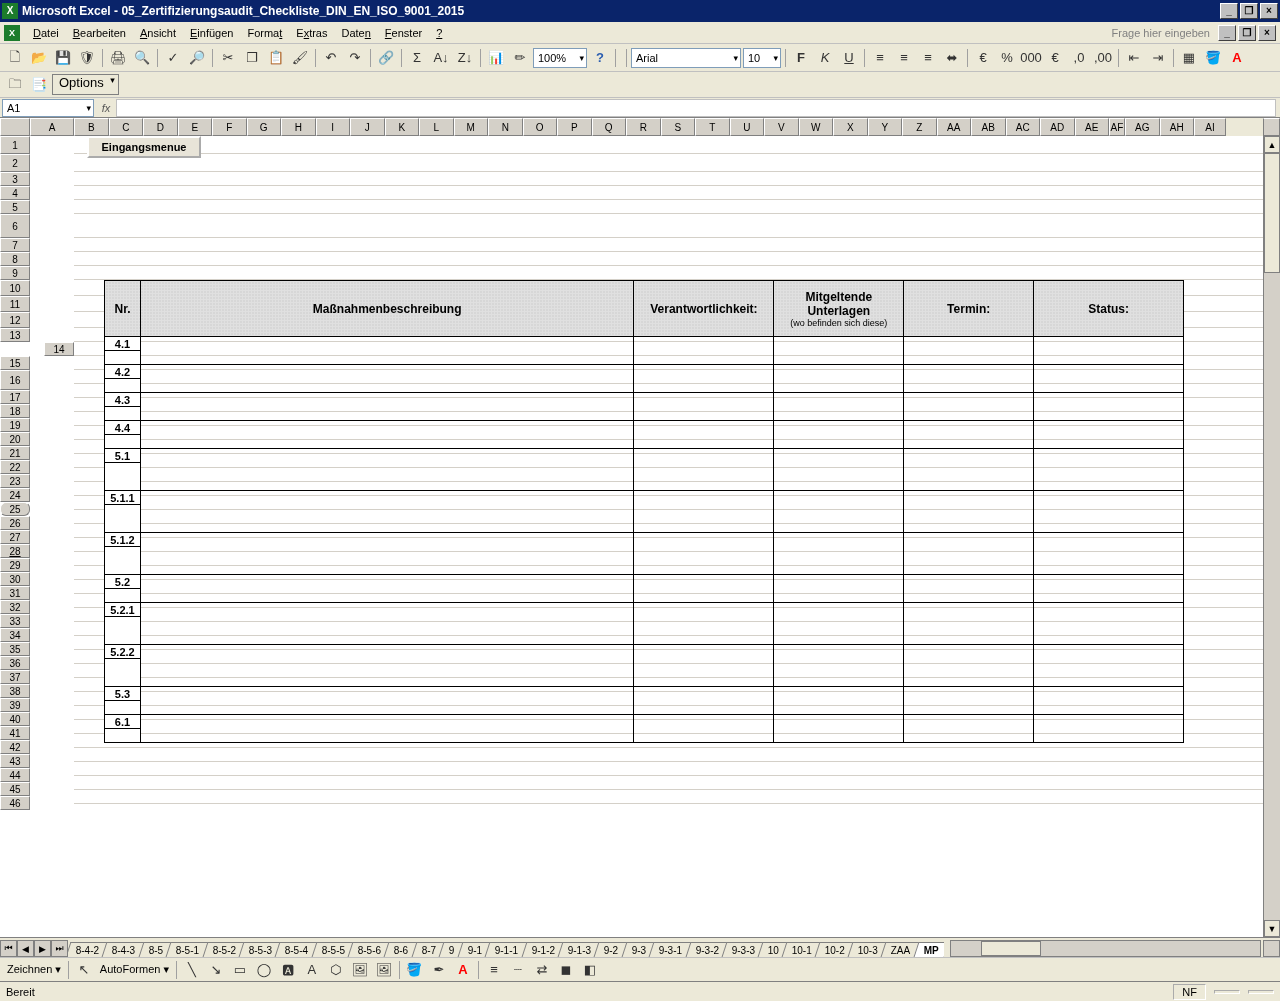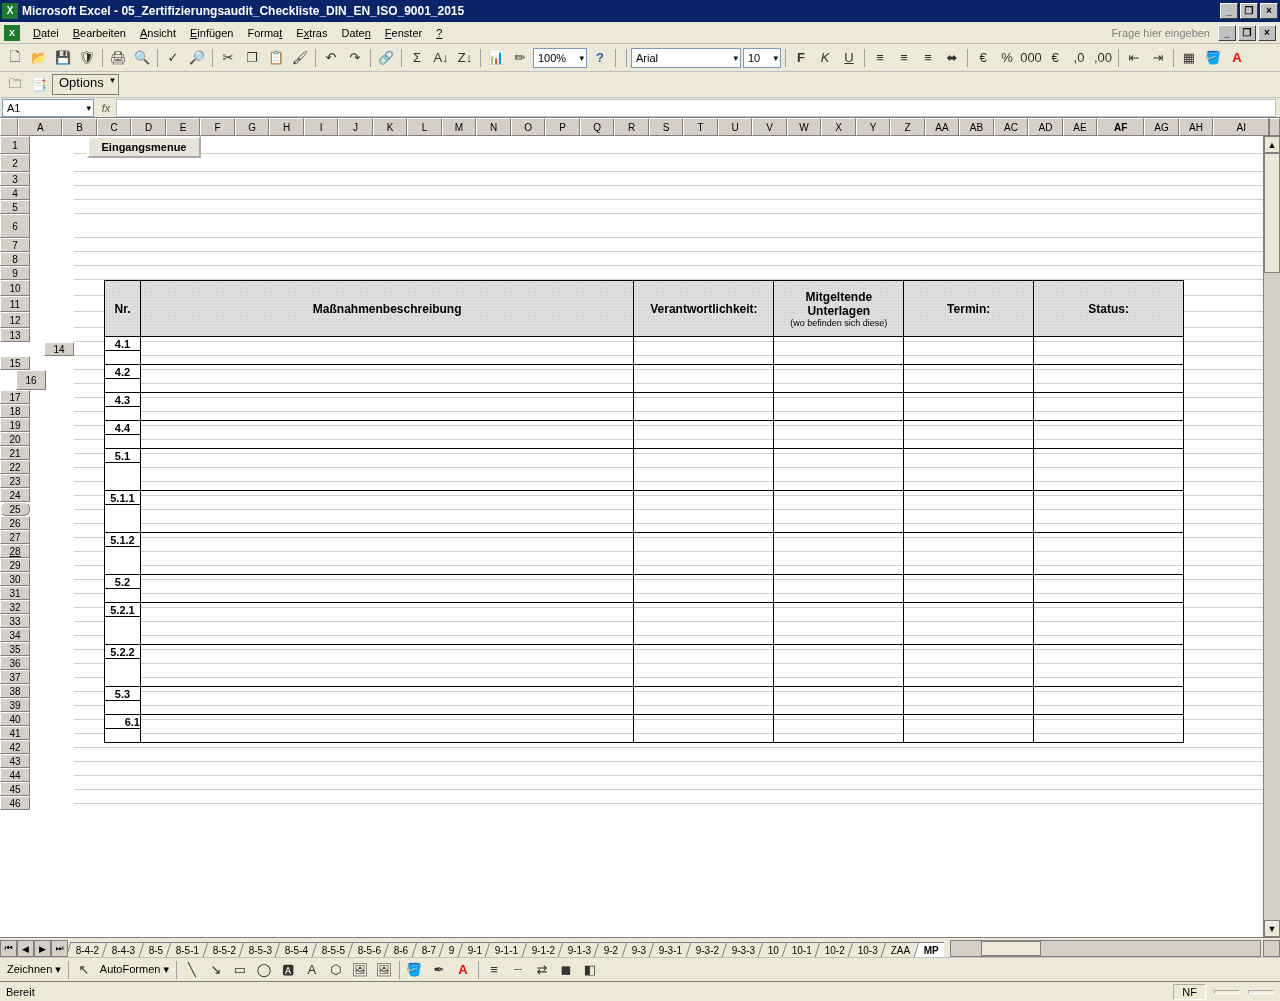--- a/index.html
+++ b/index.html
@@ -334,24 +334,24 @@
       <div class="colhead" style="width: 34.5px;">V</div>
       <div class="colhead" style="width: 34.5px;">W</div>
       <div class="colhead" style="width: 34.5px;">X</div>
       <div class="colhead" style="width: 34.5px;">Y</div>
       <div class="colhead" style="width: 34.5px;">Z</div>
       <div class="colhead" style="width: 34.5px;">AA</div>
       <div class="colhead" style="width: 34.5px;">AB</div>
       <div class="colhead" style="width: 34.5px;">AC</div>
       <div class="colhead" style="width: 34.5px;">AD</div>
       <div class="colhead" style="width: 34.5px;">AE</div>
-      <div class="colhead" style="width: 47px; font-weight: bold;">AF</div>
+      <div class="colhead" style="width: 16px;">AF</div>
       <div class="colhead" style="width: 34.5px;">AG</div>
       <div class="colhead" style="width: 34.5px;">AH</div>
-      <div class="colhead" style="width: 56px;">AI</div>
+      <div class="colhead" style="width: 32px;">AI</div>
     </div>
   <div style="width:17px;background:#d4d0c8;border:1px solid #808080;border-top:1px solid #fff;"></div>
 </div>
 
 <div class="sheet-area">
   <div class="rowheads" id="rowheads">
       <div class="rowhead" style="height: 18px;">1</div>
       <div class="rowhead" style="height: 18px;">2</div>
       <div class="rowhead" style="height: 14px;">3</div>
       <div class="rowhead" style="height: 14px;">4</div>
@@ -359,21 +359,21 @@
       <div class="rowhead" style="height: 24px;">6</div>
       <div class="rowhead" style="height: 14px;">7</div>
       <div class="rowhead" style="height: 14px;">8</div>
       <div class="rowhead" style="height: 14px;">9</div>
       <div class="rowhead" style="height: 16px;">10</div>
       <div class="rowhead" style="height: 16px;">11</div>
       <div class="rowhead" style="height: 16px;">12</div>
       <div class="rowhead" style="height: 14px;">13</div>
       <div class="rowhead" style="height: 14px; margin-left: 44px;">14</div>
       <div class="rowhead" style="height: 14px;">15</div>
-      <div class="rowhead" style="height: 20px; margin-left: 16px;">16</div>
+      <div class="rowhead" style="height: 20px;">16</div>
       <div class="rowhead" style="height: 14px;">17</div>
       <div class="rowhead" style="height: 14px;">18</div>
       <div class="rowhead" style="height: 14px;">19</div>
       <div class="rowhead" style="height: 14px;">20</div>
       <div class="rowhead" style="height: 14px;">21</div>
       <div class="rowhead" style="height: 14px;">22</div>
       <div class="rowhead" style="height: 14px;">23</div>
       <div class="rowhead" style="height: 14px;">24</div>
       <div class="rowhead" style="height: 14px; border-radius: 6px;">25</div>
       <div class="rowhead" style="height: 14px;">26</div>
@@ -595,21 +595,21 @@
               <td rowspan="2"></td>
               <td rowspan="2"></td>
               <td rowspan="2"></td>
               <td rowspan="2"></td>
               <td rowspan="2"></td>
             </tr>
             <tr class="mid-row">
               <td class="nr-cell" style="height: 14px;"></td>
             </tr>
             <tr>
-              <td class="nr-cell" style="height: 14px; text-align: right;">6.1</td>
+              <td class="nr-cell" style="height: 14px;">6.1</td>
               <td rowspan="2"></td>
               <td rowspan="2"></td>
               <td rowspan="2"></td>
               <td rowspan="2"></td>
               <td rowspan="2"></td>
             </tr>
             <tr class="mid-row">
               <td class="nr-cell" style="height: 14px;"></td>
             </tr>
           </tbody>

